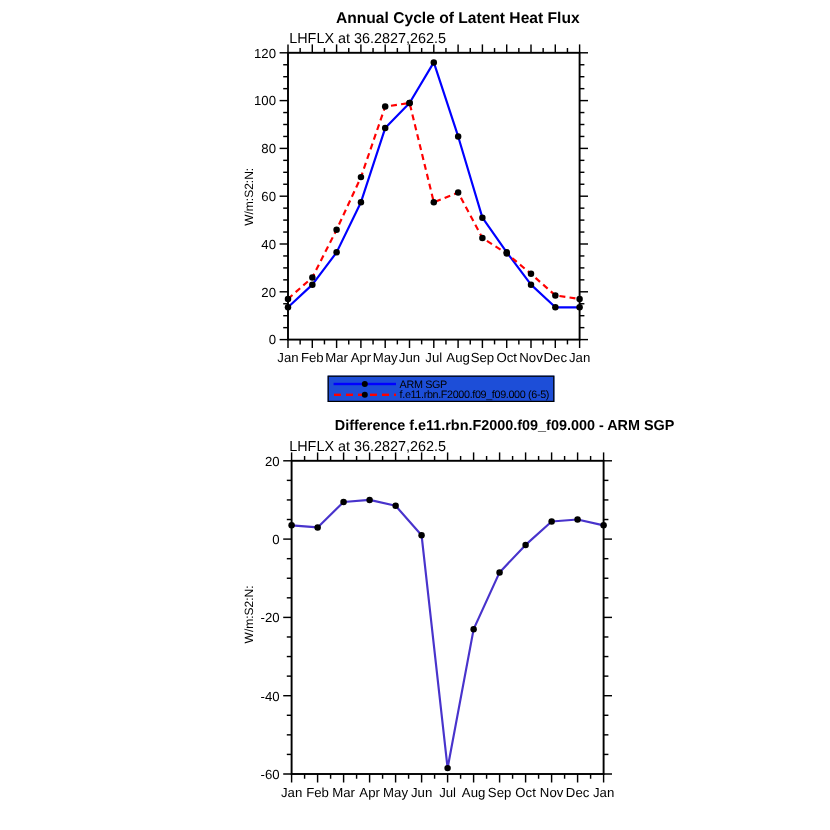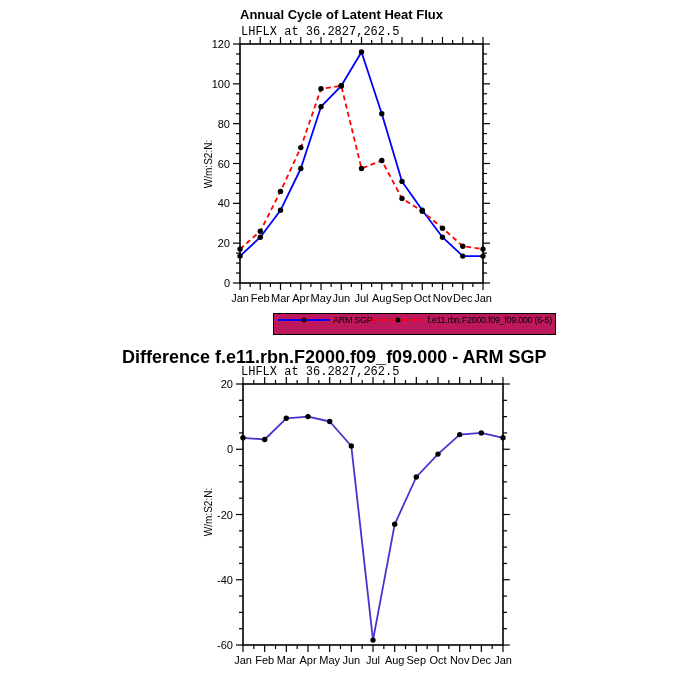--- a/index.html
+++ b/index.html
@@ -1,33 +1,33 @@
 <!DOCTYPE html>
 <html><head>
 <meta charset="utf-8">
 <style>
   html,body{margin:0;padding:0;background:#ffffff;}
   .canvas{
     position:relative;width:692px;height:692px;background:#ffffff;overflow:hidden;
     font-family:"Liberation Sans","DejaVu Sans",sans-serif;color:#000;
   }
-  .chart-title{position:absolute;font-weight:bold;font-size:13px;white-space:nowrap;text-align:left;}
+  .chart-title{position:absolute;font-weight:bold;font-size:13px;white-space:nowrap;text-align:right;}
   #title1{top:7px;left:240px;width:243px;}
-  #title2{top:347px;left:122px;width:440px;font-size:18px;}
-  .chart-subtitle{position:absolute;font-size:12px;white-space:nowrap;font-family:Liberation Mono, monospace;}
+  #title2{top:347px;left:122px;width:440px;font-size:12px;}
+  .chart-subtitle{position:absolute;font-size:12px;white-space:nowrap;}
   #subtitle1{top:25px;left:241px;}
   #subtitle2{top:365px;left:241px;}
   .ylabel{position:absolute;font-size:10px;white-space:nowrap;transform:translate(-50%,-50%) rotate(-90deg);}
   #ylabel1{left:208px;top:164px;}
   #ylabel2{left:208px;top:512px;}
   svg.plot{position:absolute;left:0;top:0;}
   .legend{
     position:absolute;left:273px;top:313px;width:fit-content;min-width:182px;height:22px;
-    border:1px solid #000;background:#be185d;box-sizing:border-box;
-    display:flex;flex-direction:row;justify-content:space-evenly;padding:1px 3px 1px 4px;
+    border:1px solid #000;background:#1d4ed8;box-sizing:border-box;
+    display:flex;flex-direction:column;justify-content:space-evenly;padding:1px 3px 1px 4px;
   }
   .legend-row{display:flex;align-items:center;height:9px;}
   .legend-line{position:relative;display:inline-block;width:52px;height:2px;flex:0 0 52px;}
   .legend-line.solid{background:#0000ff;}
   .legend-line.dashed{background:repeating-linear-gradient(90deg,#ff0000 0 6px,transparent 6px 10px);}
   .legend-dot{position:absolute;left:50%;top:50%;transform:translate(-50%,-50%);width:5px;height:5px;border-radius:50%;background:#000;}
   .legend-label{font-size:9px;letter-spacing:-0.3px;margin-left:3px;white-space:nowrap;}
 </style>
 </head>
 <body>

